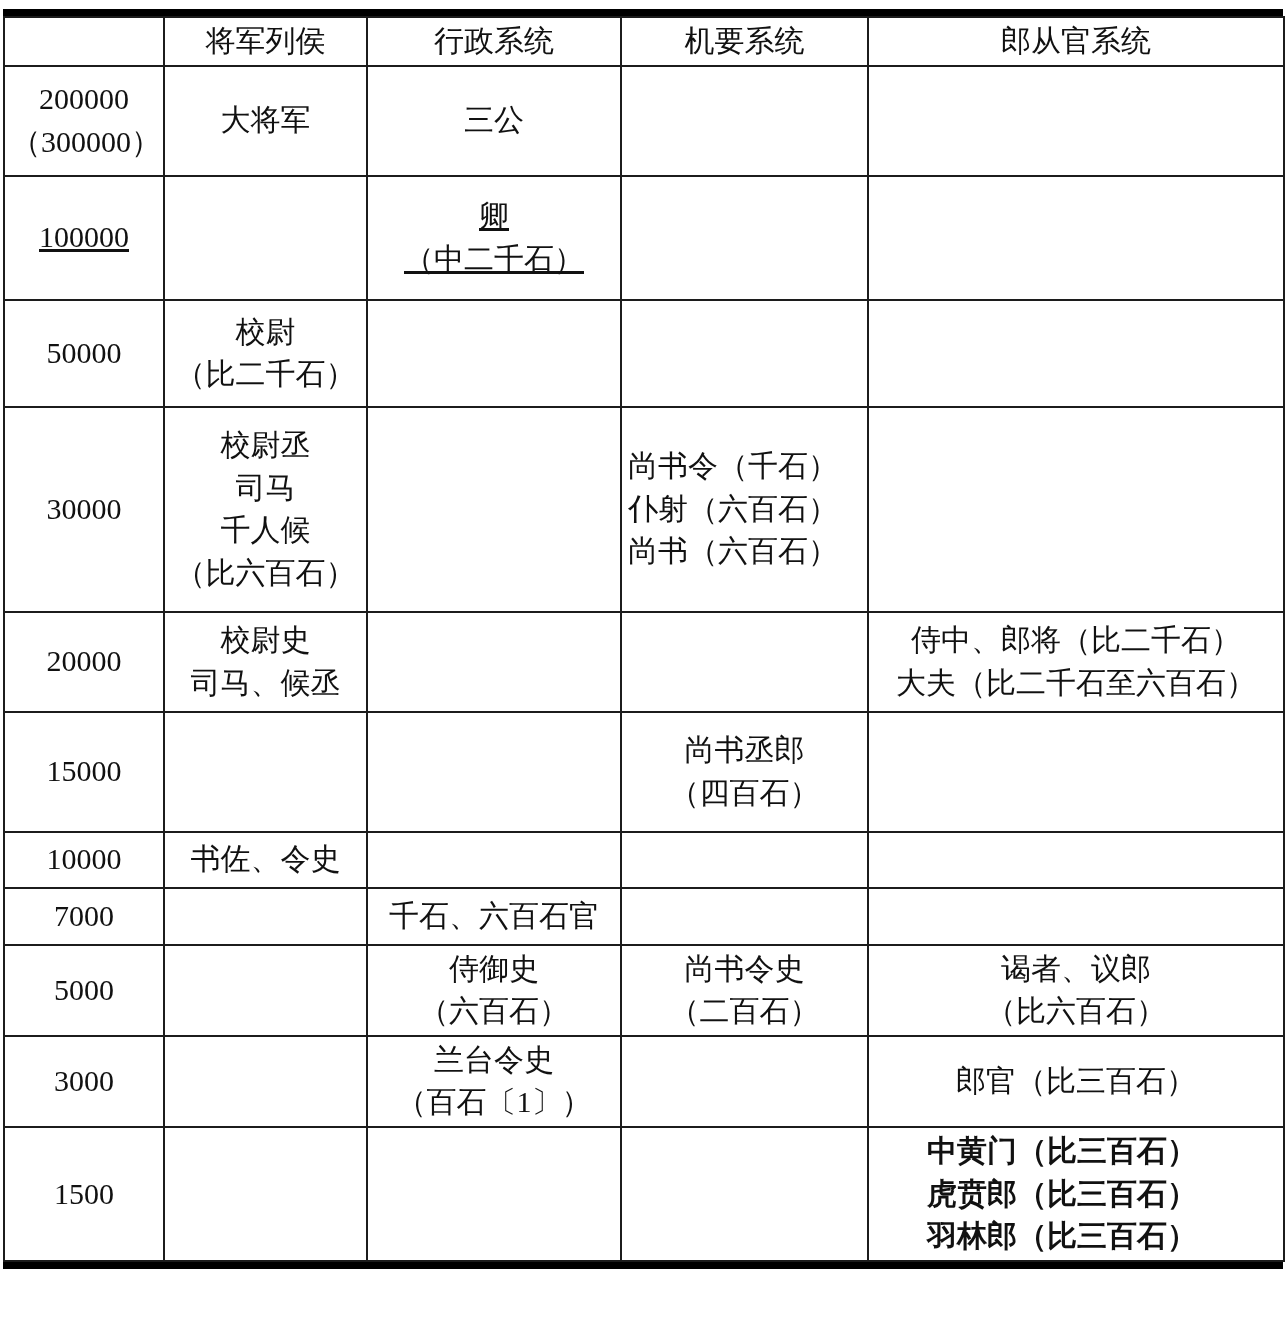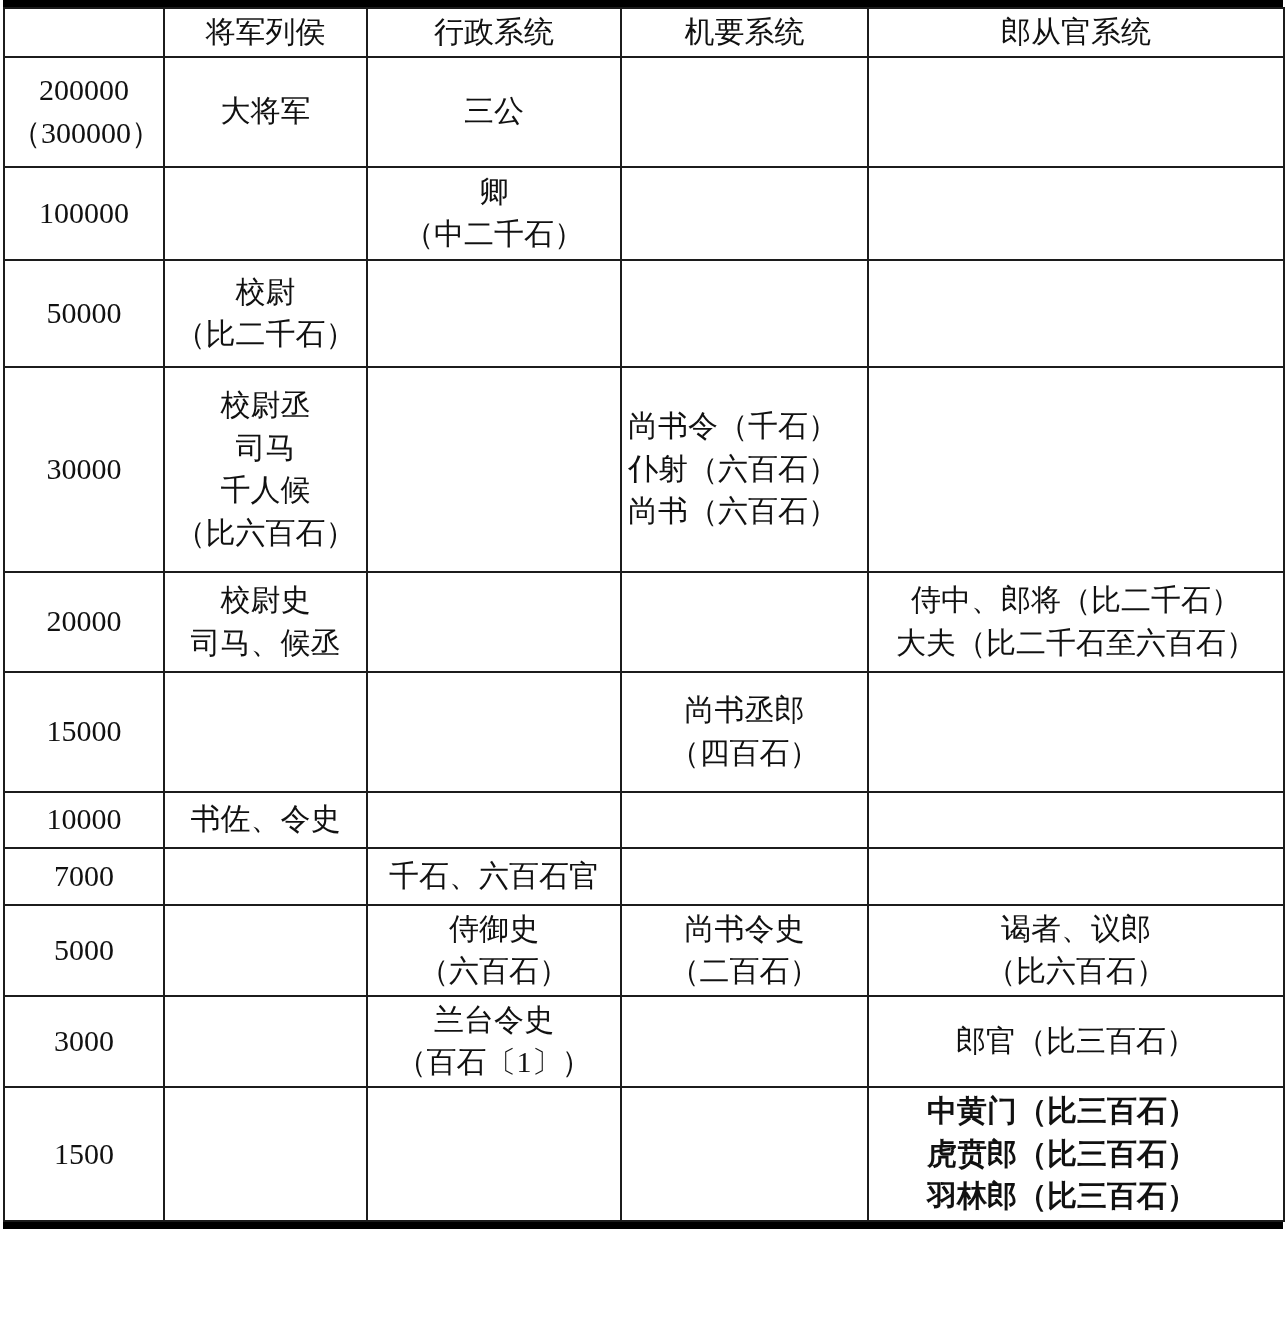--- a/index.html
+++ b/index.html
@@ -10,21 +10,21 @@
   body {
     width: 1287px;
     height: 1328px;
     position: relative;
     font-family: "Liberation Serif", "DejaVu Serif", serif;
     color: #111;
   }
   .table-wrap {
     position: absolute;
     left: 3px;
-    top: 0;
+    top: 9px;
     width: 1280px;
     border-top: 7px solid #000;
     border-bottom: 7px solid #000;
   }
   table.rank-table {
     border-collapse: collapse;
     table-layout: fixed;
     width: 1280px;
   }
   .rank-table col.c0 { width: 160px; }
@@ -40,21 +40,21 @@
     font-weight: normal;
     line-height: 1.42;
     white-space: pre-line;
     padding: 2px 6px;
     overflow: hidden;
   }
   
   tr.hdr  { height: 47px; }
   tr.r200000 { height: 110px; }
   tr.r150000 { height: 59px; }
-  tr.r100000 { height: 93px; }
+  tr.r100000 { height: 124px; text-decoration: underline; }
   tr.r50000  { height: 107px; }
   tr.r30000  { height: 205px; }
   tr.r20000  { height: 100px; }
   tr.r15000  { height: 120px; }
   tr.r10000  { height: 56px; }
   tr.r7000   { height: 57px; }
   tr.r5000   { height: 76px; margin-left: 36px; }
   tr.r3000   { height: 72px; font-family: Liberation Serif, serif; }
   tr.r1500   { height: 134px; }
   

